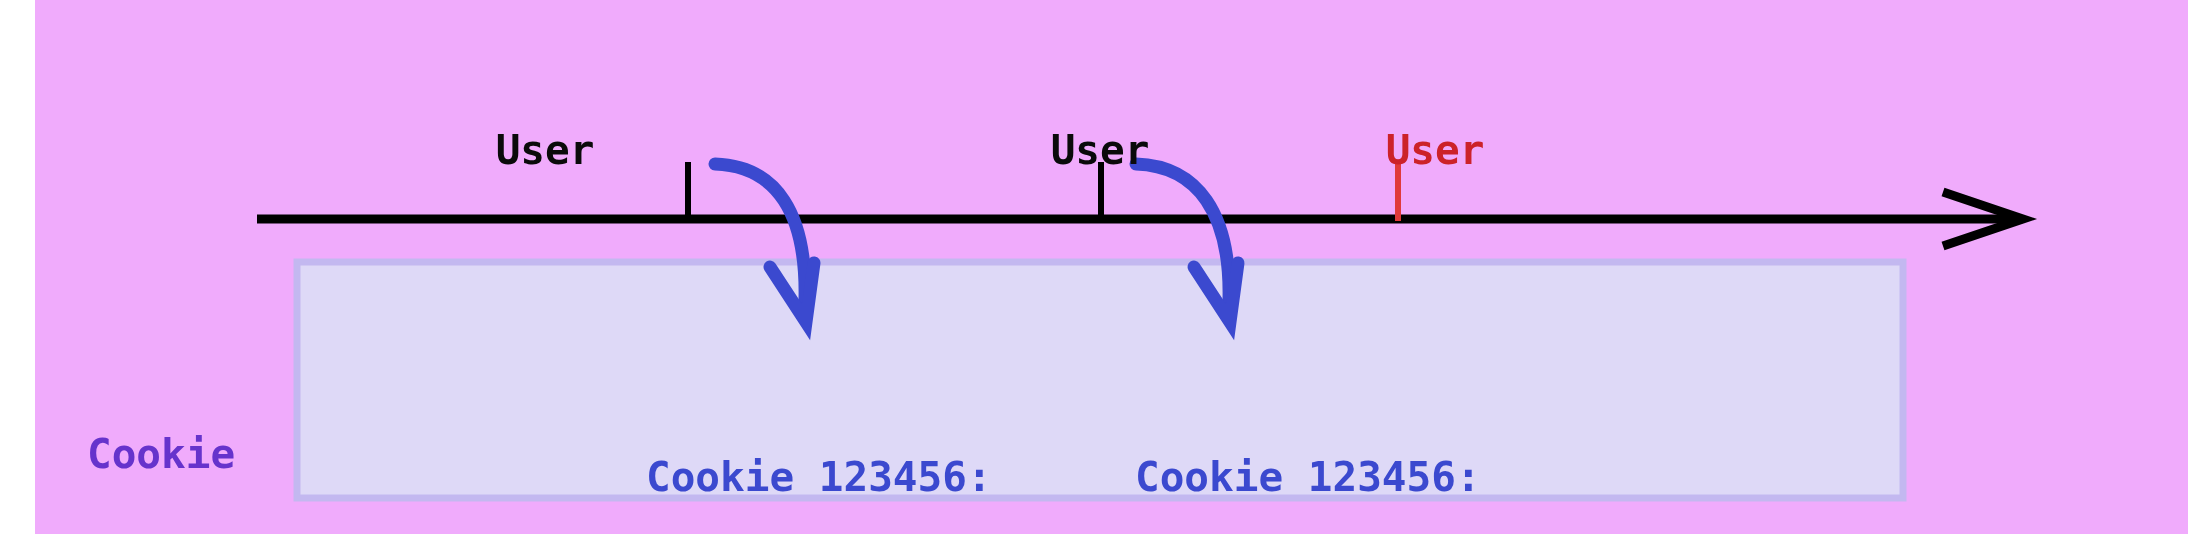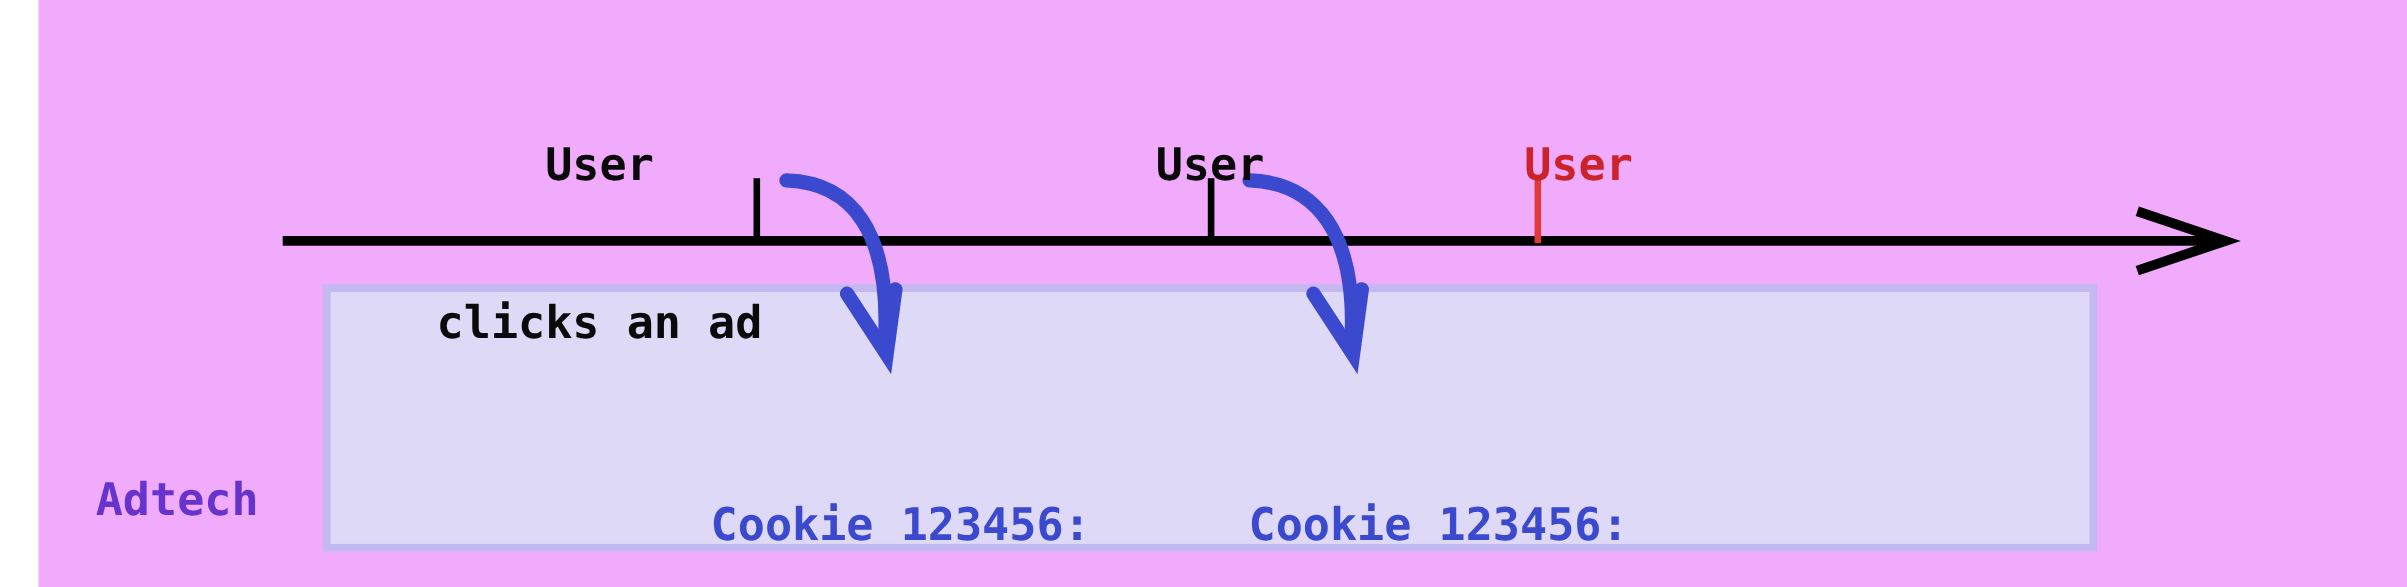--- a/index.html
+++ b/index.html
@@ -119,34 +119,33 @@
 
     <path d="M 680,164 C 742,166 772,214 770,300" fill="none" stroke="#3b49cf" stroke-width="13" stroke-linecap="round"></path>
     <polyline points="735,267 771,322 779,263" fill="none" stroke="#3b49cf" stroke-width="13" stroke-linecap="round" stroke-linejoin="miter"></polyline>
 
     <path d="M 1101,164 C 1163,166 1196,214 1194,300" fill="none" stroke="#3b49cf" stroke-width="13" stroke-linecap="round"></path>
     <polyline points="1159,267 1195,322 1203,263" fill="none" stroke="#3b49cf" stroke-width="13" stroke-linecap="round" stroke-linejoin="miter"></polyline>
   </svg>
 
   <div class="lbl event-label lbl-click">
     <span class="l1">User</span>
-    <span class="l2">clicks an ad</span>
   </div>
 
   <div class="lbl event-label lbl-convert">
     <span class="l1">User</span>
   </div>
 
   <div class="lbl event-label lbl-clear">
     <span class="l1">User</span>
   </div>
 
 
   <div class="lbl lbl-server">
-    <span class="l1">Adtech</span>
+    <span class="l1">Cookie</span>
     
   </div>
 
   <div class="lbl cookie-label lbl-cookie1">
     <span class="l1">Cookie 123456:</span>
     
   </div>
 
   <div class="lbl cookie-label lbl-cookie2">
     <span class="l1">Cookie 123456:</span>

